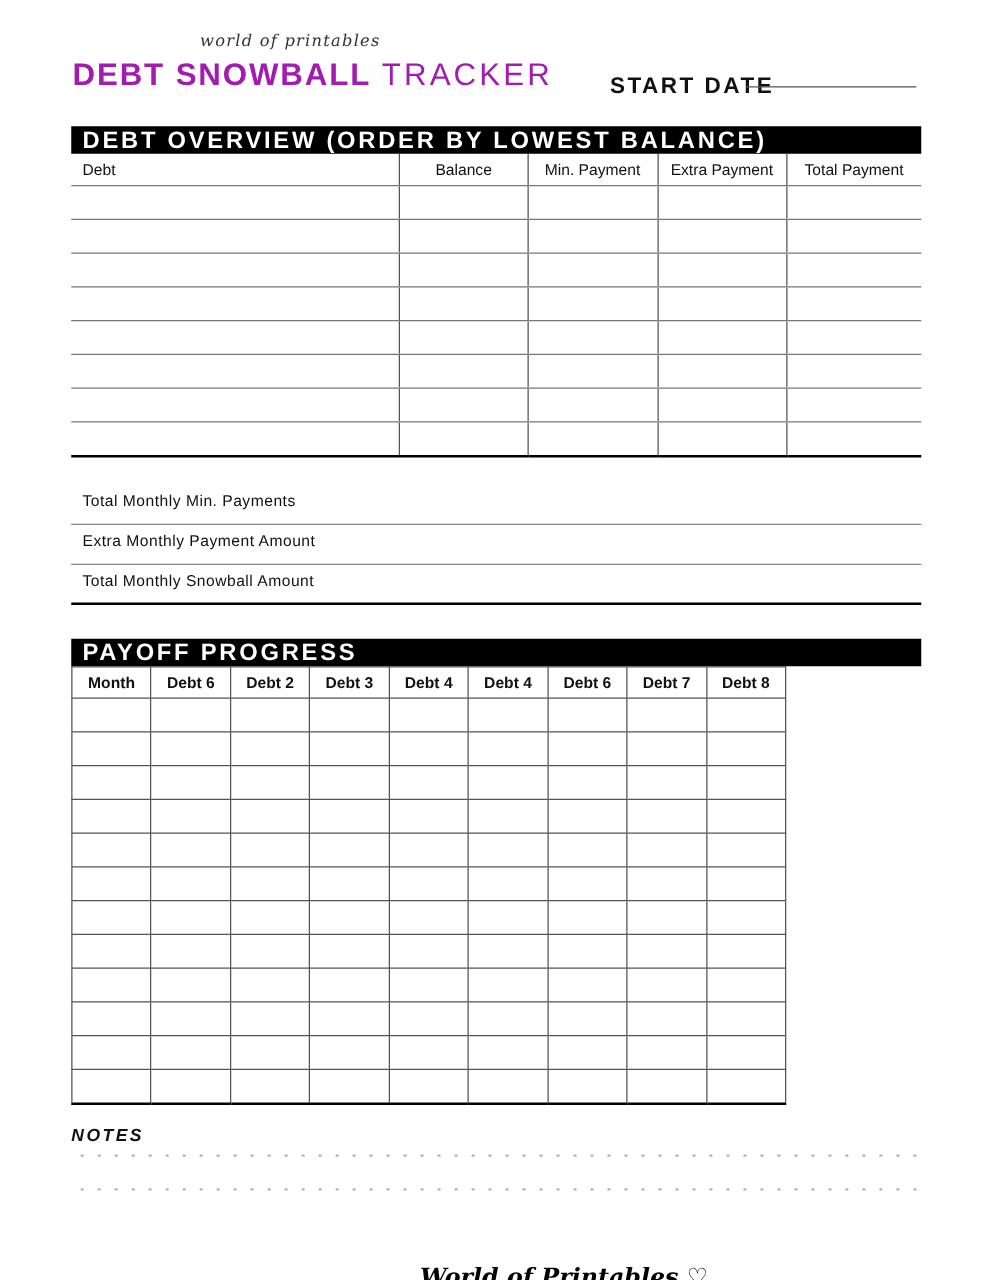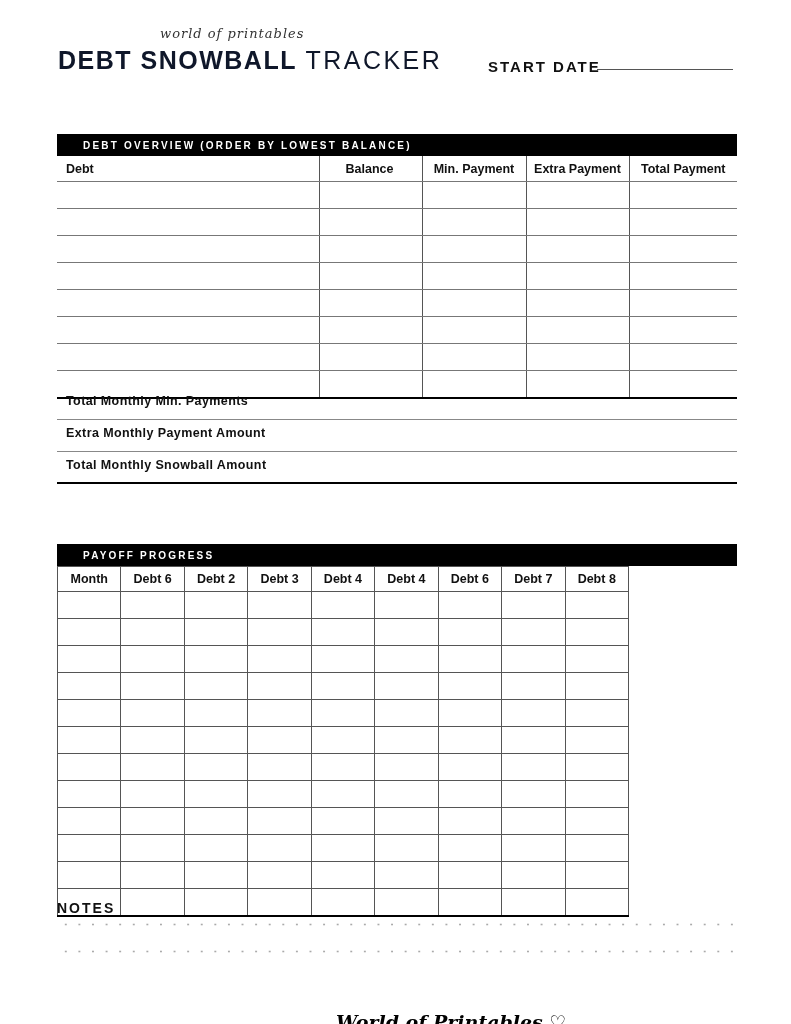--- a/index.html
+++ b/index.html
@@ -1,38 +1,38 @@
 <!DOCTYPE html>
 <html><head>
 <meta charset="utf-8">
 <style>
   html,body{margin:0;padding:0;background:#fff;}
   body{width:791px;height:1024px;position:relative;font-family:"Liberation Sans",sans-serif;color:#111;overflow:hidden;}
   .abs{position:absolute;}
   .script{font-family:"DejaVu Serif",serif;font-style:italic;font-size:13px;color:#333;letter-spacing:1px;}
-  .title{font-size:25px;letter-spacing:1.5px;color:#0f172a;white-space:nowrap;}
+  .title{font-size:25px;letter-spacing:1.5px;color:#a21caf;white-space:nowrap;}
   .title b{font-weight:700;}
   .title span.light{font-weight:400;letter-spacing:2.5px;}
-  .startdate{font-weight:700;font-size:15px;letter-spacing:2px;}
+  .startdate{font-weight:700;font-size:18px;letter-spacing:2px;}
   .line{border-bottom:1px solid #555;}
-  .bar{background:#000;color:#fff;font-weight:700;font-size:10px;letter-spacing:2.2px;height:22px;line-height:23px;padding-left:26px;box-sizing:border-box;margin-top:33px;}
+  .bar{background:#000;color:#fff;font-weight:700;font-size:19px;letter-spacing:2.2px;height:22px;line-height:23px;padding-left:9px;box-sizing:border-box;}
   table{border-collapse:collapse;table-layout:fixed;}
   .ov td{height:26px;border-bottom:1.3px solid #777;padding:0;}
   .ov td+td{border-left:1px solid #555;}
-  .ov th{height:25px;font-weight:700;font-size:12.5px;border-bottom:1.3px solid #777;padding:0;}
+  .ov th{height:25px;font-weight:400;font-size:12.5px;border-bottom:1.3px solid #777;padding:0;}
   .ov th+th{border-left:1px solid #555;}
   .ov tr:last-child td{border-bottom:2.5px solid #000;}
-  .plan-row{height:32px;border-bottom:1.3px solid #888;font-weight:700;font-size:12.5px;padding-left:9px;line-height:27px;box-sizing:border-box;letter-spacing:0.4px;}
+  .plan-row{height:32px;border-bottom:1.3px solid #888;font-weight:400;font-size:12.5px;padding-left:9px;line-height:27px;box-sizing:border-box;letter-spacing:0.4px;}
   .plan-row:last-child{border-bottom:2.5px solid #000;}
   .pp th,.pp td{border:1px solid #555;padding:0;}
   .pp th{height:24px;font-weight:700;font-size:12.5px;text-align:center;}
   .pp td{height:26px;}
   .pp tr:last-child td{border-bottom:2.5px solid #000;}
   .pp tr th:first-child,.pp tr td:first-child{border-left:1px solid #555;}
-  .notes-title{font-weight:700;font-size:14px;letter-spacing:2px;}
+  .notes-title{font-weight:700;font-size:14px;letter-spacing:2px;font-style:italic;}
   .dots{background-image:radial-gradient(circle,#aaa 0.9px,transparent 1.2px);background-size:13.6px 27px;background-position:2px 0;}
   .footer-logo{font-family:"DejaVu Serif",serif;font-style:italic;font-weight:700;font-size:19px;color:#000000;margin-top:28px;}
 </style>
 </head>
 <body>
 
 <div class="abs script" style="left:160px;top:26px;">world of printables</div>
 <div class="abs title" style="left:58px;top:46px;">
   <b>DEBT SNOWBALL</b>
   <span class="light">TRACKER</span>

